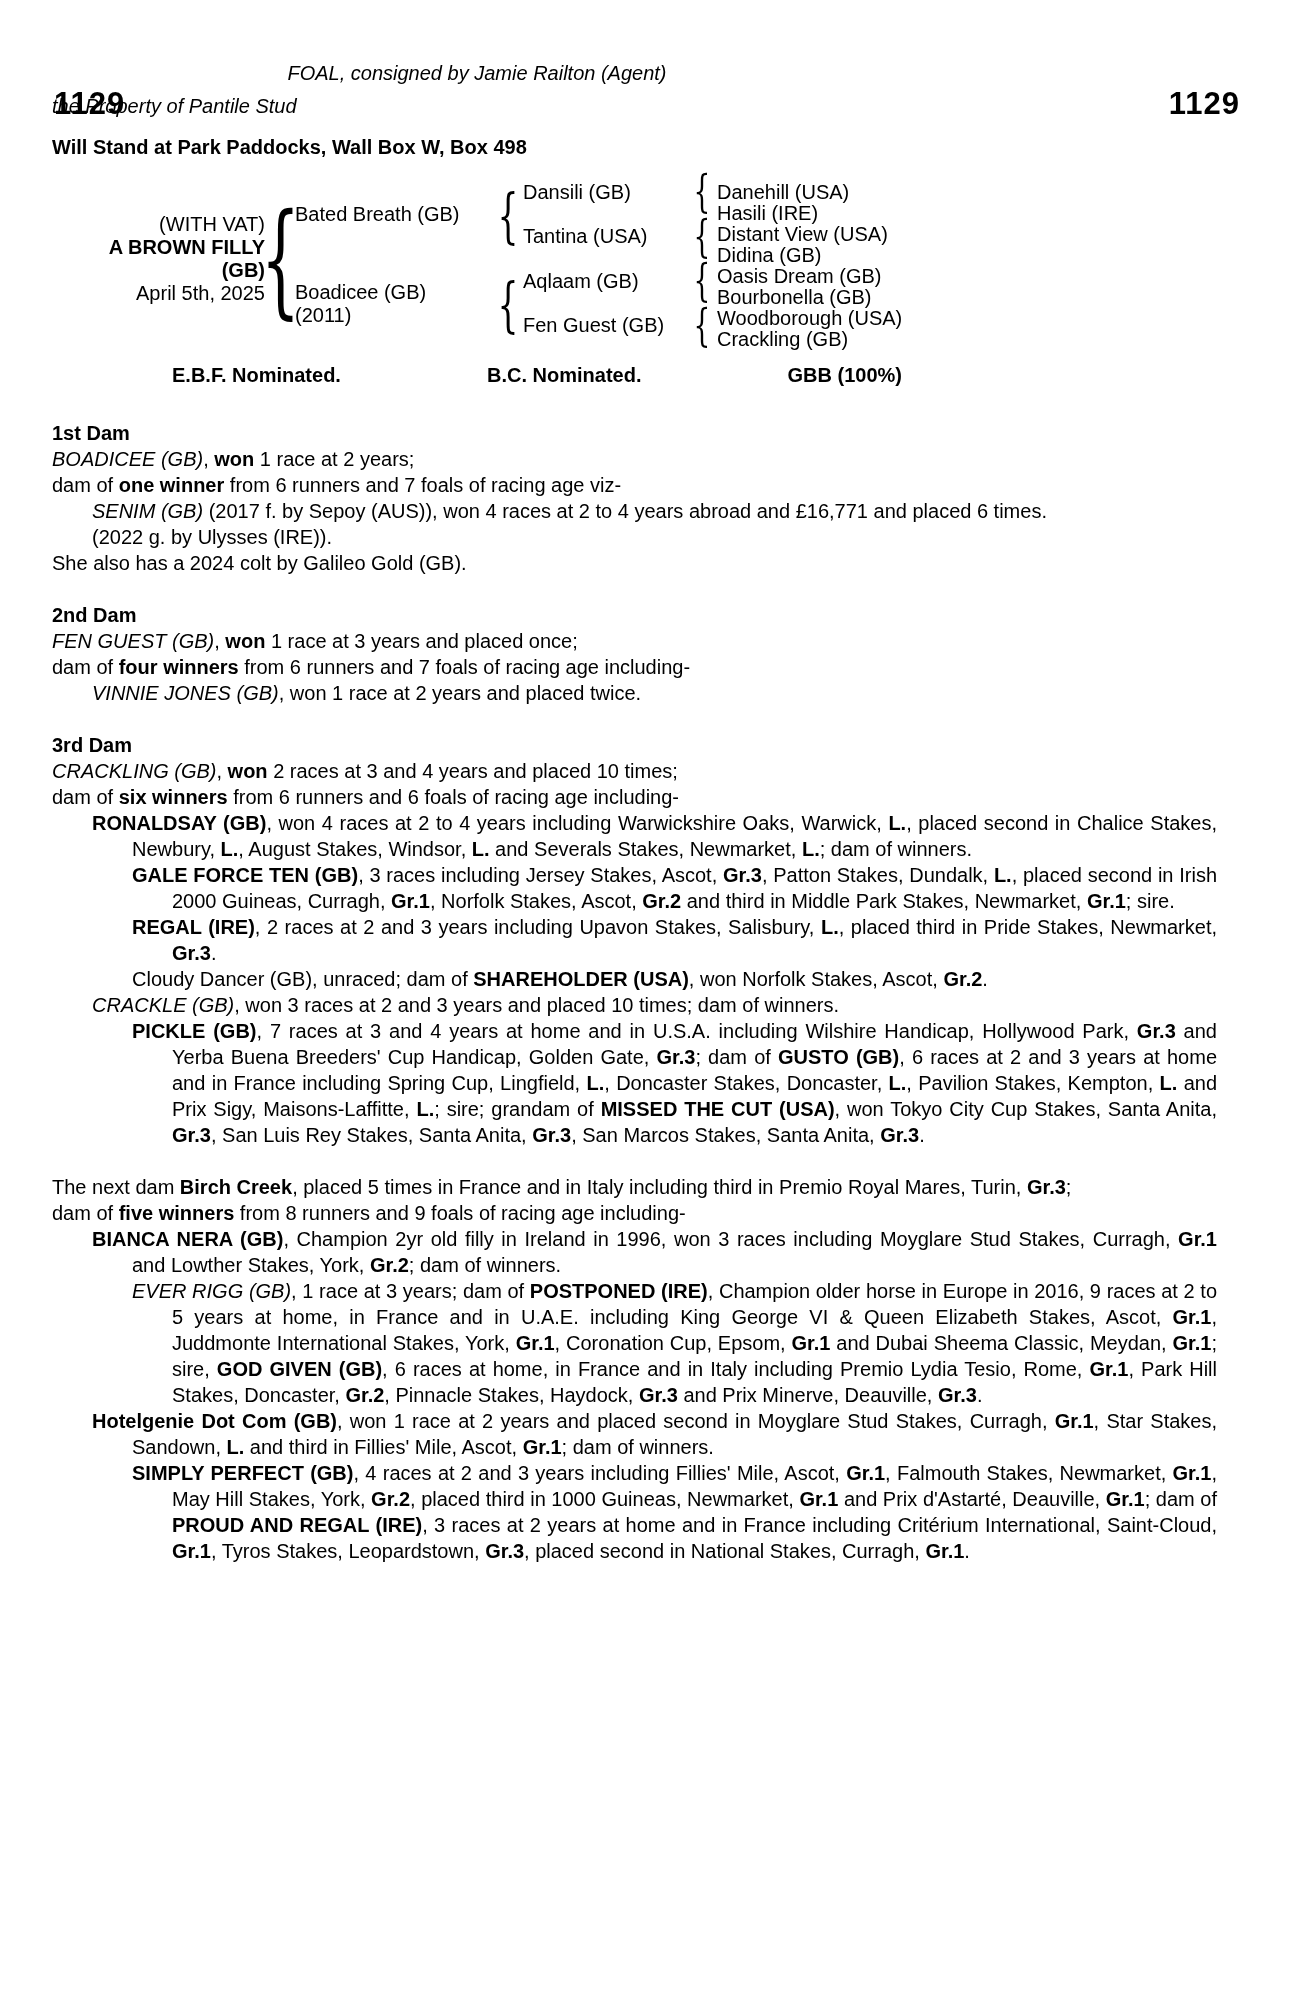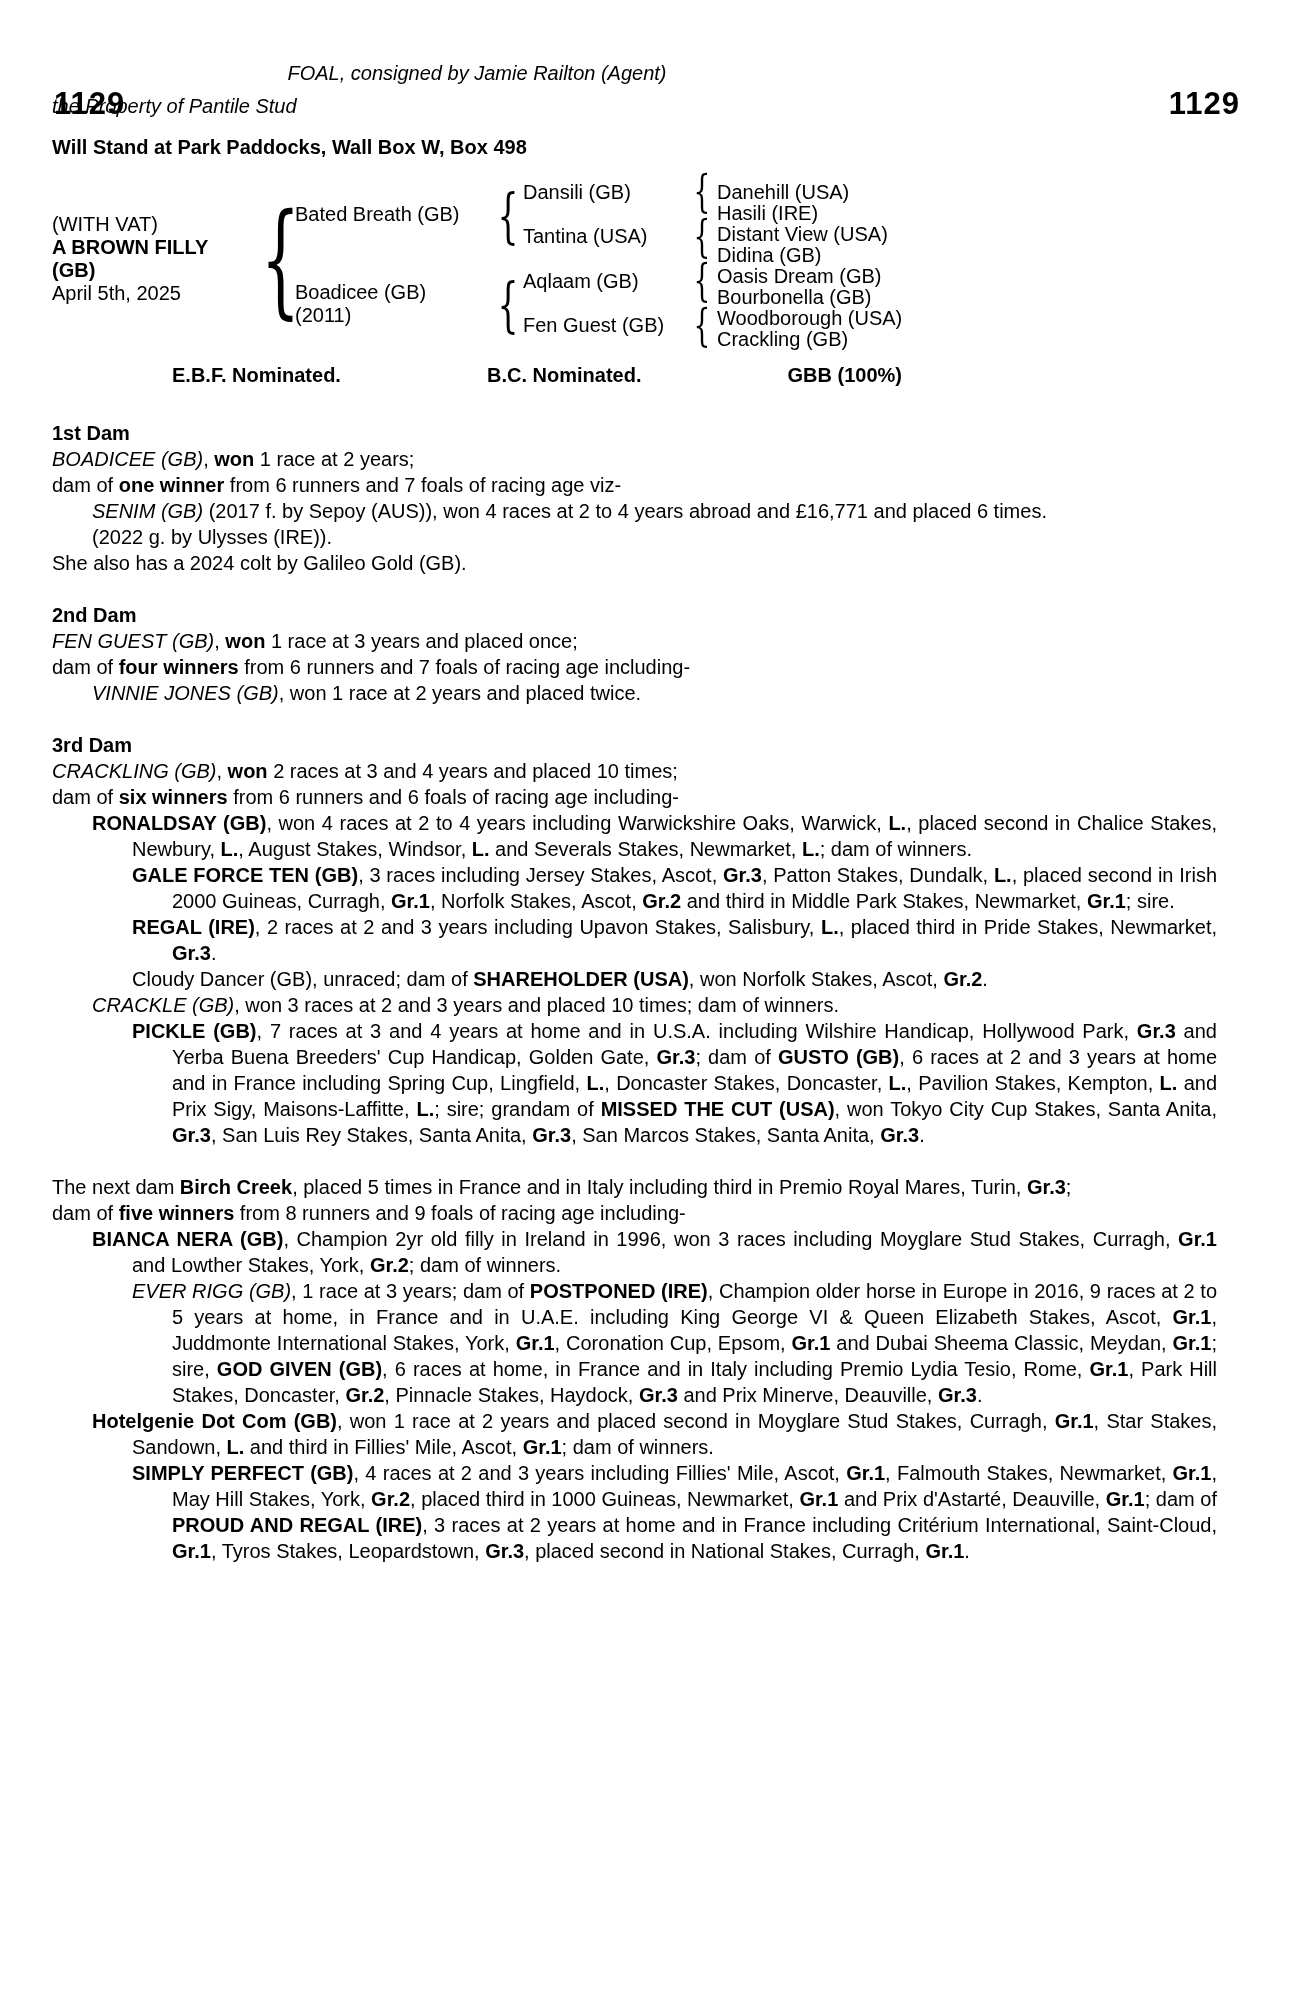--- a/index.html
+++ b/index.html
@@ -12,21 +12,21 @@
   .consignor-line { width:850px; text-align:center; font-style:italic; line-height:26px; }
   .lot-row { position:relative; height:42px; margin-top:0; }
   .lot-number { font-weight:bold; font-size:31px; position:absolute; top:0; letter-spacing:1px; }
   .lot-left { left:2px; }
   .lot-right { right:0; }
   .property-line { position:absolute; left:0; width:850px; text-align:left; font-style:italic; top:9px; }
   .stand-line { font-weight:bold; margin-top:6px; line-height:26px; }
 
   
   .pedigree { display:flex; margin-top:10px; height:178px; }
-  .ped-foal { width:213px; display:flex; flex-direction:column; justify-content:center; line-height:23px; }
+  .ped-foal { width:213px; display:flex; flex-direction:column; justify-content:center; line-height:23px;align-items:flex-end; }
   .ped-foal .bold { font-weight:bold; }
   .ped-col { display:flex; flex-direction:column; }
   .cell { flex:1; display:flex; flex-direction:column; justify-content:center; text-align:left; }
   .gen2 { width:198px; }
   .gen2 .cell { line-height:23px; }
   .gen3 { width:164px; }
   .gen4 { flex:1;margin-top:12px; }
   .gen4 .cell { line-height:21px; }
   .brace-col { width:30px; display:flex; flex-direction:column; }
   .brace { flex:1; display:flex; align-items:center; justify-content:center; overflow:visible; }

